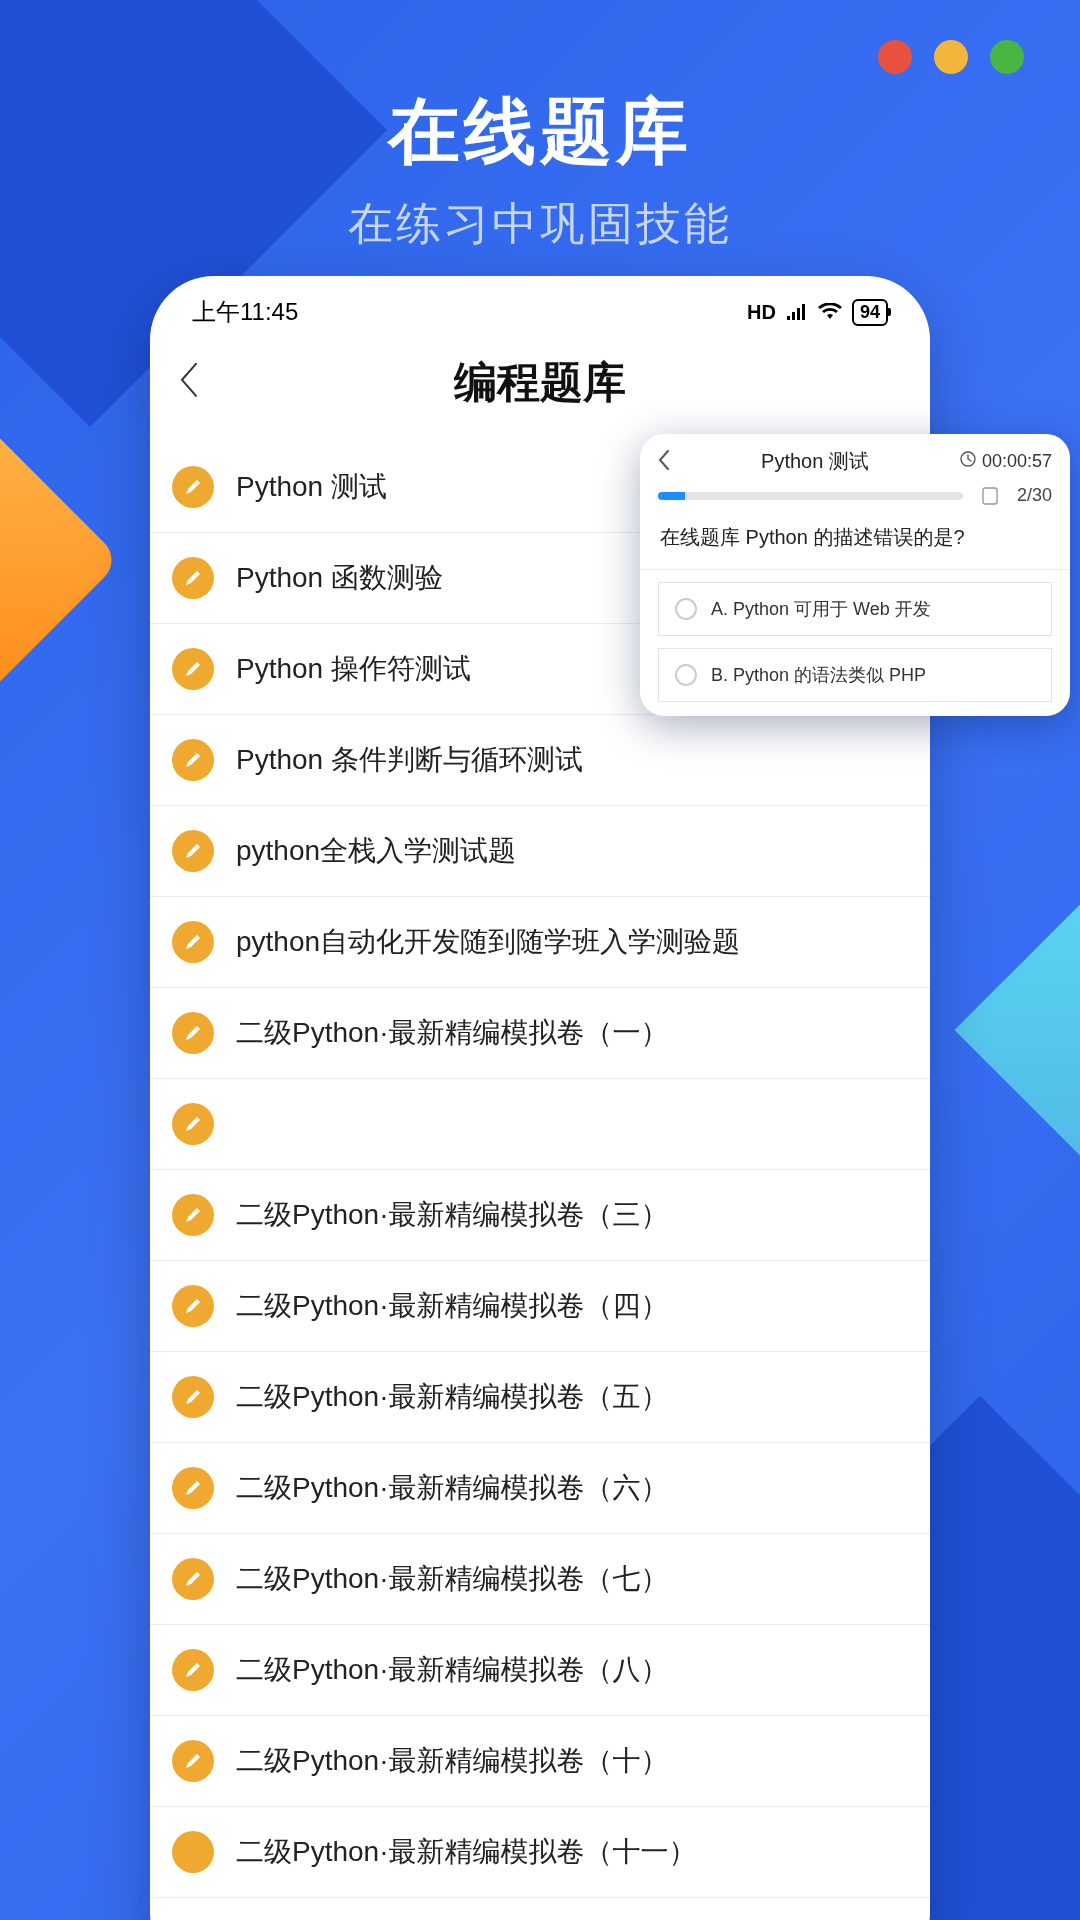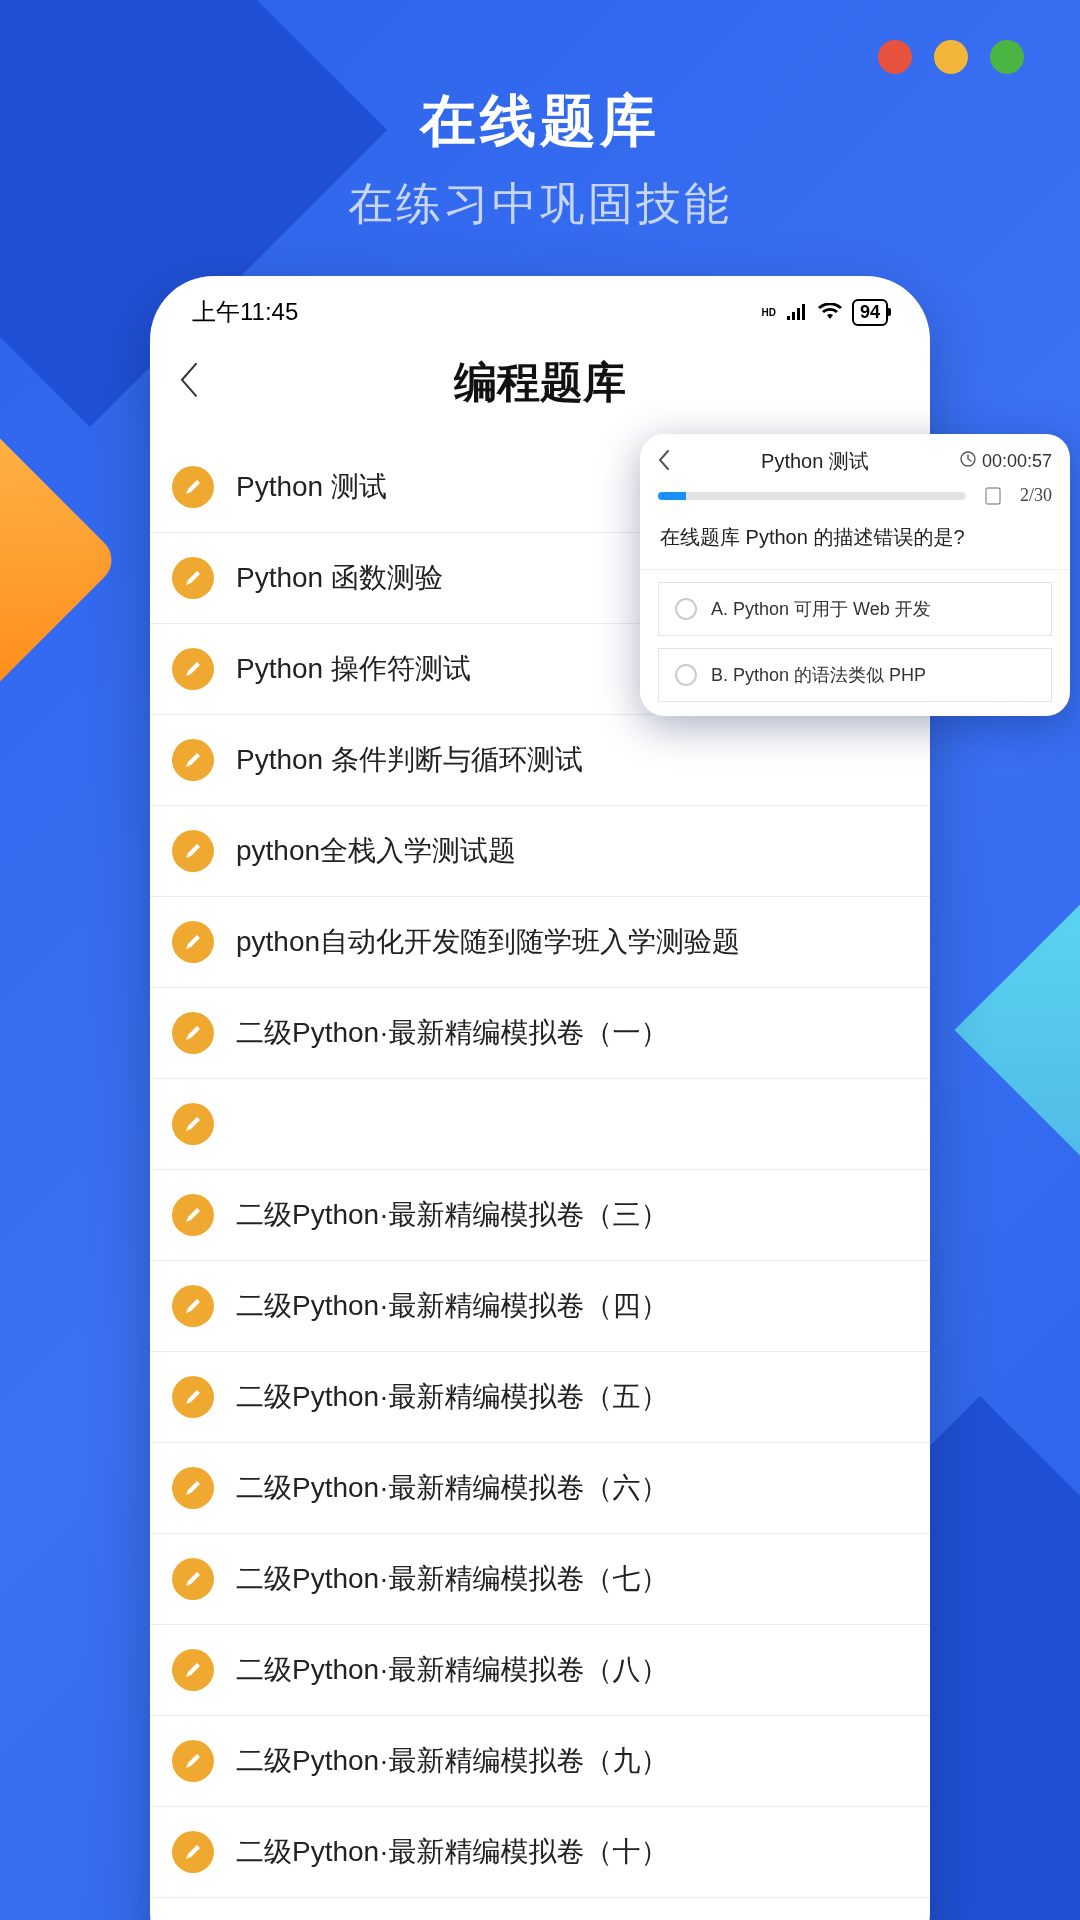--- a/index.html
+++ b/index.html
@@ -52,21 +52,21 @@
 .dot-red { background: #e8533f; }
 .dot-yellow { background: #f3b63a; }
 .dot-green { background: #4bb543; }
 
 .hero {
   position: absolute;
   top: 84px; left: 0; right: 0;
   text-align: center;
 }
 .hero-title {
-  font-size: 56px;
+  font-size: 72px;
   font-weight: 700;
   color: #fff;
   letter-spacing: 4px;
 }
 .hero-sub {
   margin-top: 14px;
   font-size: 45px;
   color: #c7d6f7;
   letter-spacing: 3px;
 }
@@ -163,21 +163,20 @@
   padding: 14px 18px 10px;
 }
 .quiz-head-left { display: flex; align-items: center; gap: 10px; }
 .quiz-title { font-size: 20px; font-weight: 500; color: #222; }
 .quiz-timer { display: flex; gap: 6px; font-size: 18px; color: #333; }
 .quiz-progress-row {
   display: flex;
   align-items: center;
   gap: 19px;
   padding: 0 18px 8px;
-  font-family: Liberation Serif, serif;
 }
 .quiz-progress-track {
   flex: 1;
   height: 8px;
   background: #e4e4e4;
   border-radius: 4px;
   overflow: hidden;
 }
 .quiz-progress-fill {
   height: 100%;
@@ -225,21 +224,21 @@
 <div class="hero">
   <div class="hero-title">在线题库</div>
   <div class="hero-sub">在练习中巩固技能</div>
 </div>
 
 <div class="phone">
 
   <div class="status-bar">
     <span>上午11:45</span>
     <div class="status-right">
-      <span style="font-size:10px;font-weight:700">HD</span>
+      <span style="font-size:20px;font-weight:700">HD</span>
       <svg width="22" height="18" viewBox="0 0 22 18">
           <path d="M1 17h3v-4H1v4zm5 0h3V9H6v8zm5 0h3V5h-3v12zm5 0h3V1h-3v16z" fill="#000"></path>
         </svg>
       <svg width="24" height="18" viewBox="0 0 24 18">
           <path d="M12 16l3-4a5 5 0 00-6 0l3 4zM4 8a12 12 0 0116 0l-2 2a9 9 0 00-12 0L4 8zM0 4a18 18 0 0124 0l-2 2a15 15 0 00-20 0L0 4z" fill="#000"></path>
         </svg>
       <span class="battery">94</span>
     </div>
   </div>
 
@@ -356,28 +355,20 @@
     </span>
     <span class="item-label">二级Python·最新精编模拟卷（七）</span>
       </div>
       <div class="list-item">
     <span class="item-icon">
       <svg width="20" height="20" viewBox="0 0 20 20">
             <path d="M3 17l2-5L14 3l3 3-9 9-5 2z" fill="#fff"></path>
           </svg>
     </span>
     <span class="item-label">二级Python·最新精编模拟卷（八）</span>
-      </div>
-      <div class="list-item">
-    <span class="item-icon">
-      <svg width="20" height="20" viewBox="0 0 20 20">
-            <path d="M3 17l2-5L14 3l3 3-9 9-5 2z" fill="#fff"></path>
-          </svg>
-    </span>
-    <span class="item-label">二级Python·最新精编模拟卷（九）</span>
       </div>
       <div class="list-item">
     <span class="item-icon">
       <svg width="20" height="20" viewBox="0 0 20 20">
             <path d="M3 17l2-5L14 3l3 3-9 9-5 2z" fill="#fff"></path>
           </svg>
     </span>
     <span class="item-label">二级Python·最新精编模拟卷（十）</span>
       </div>
       <div class="list-item">

